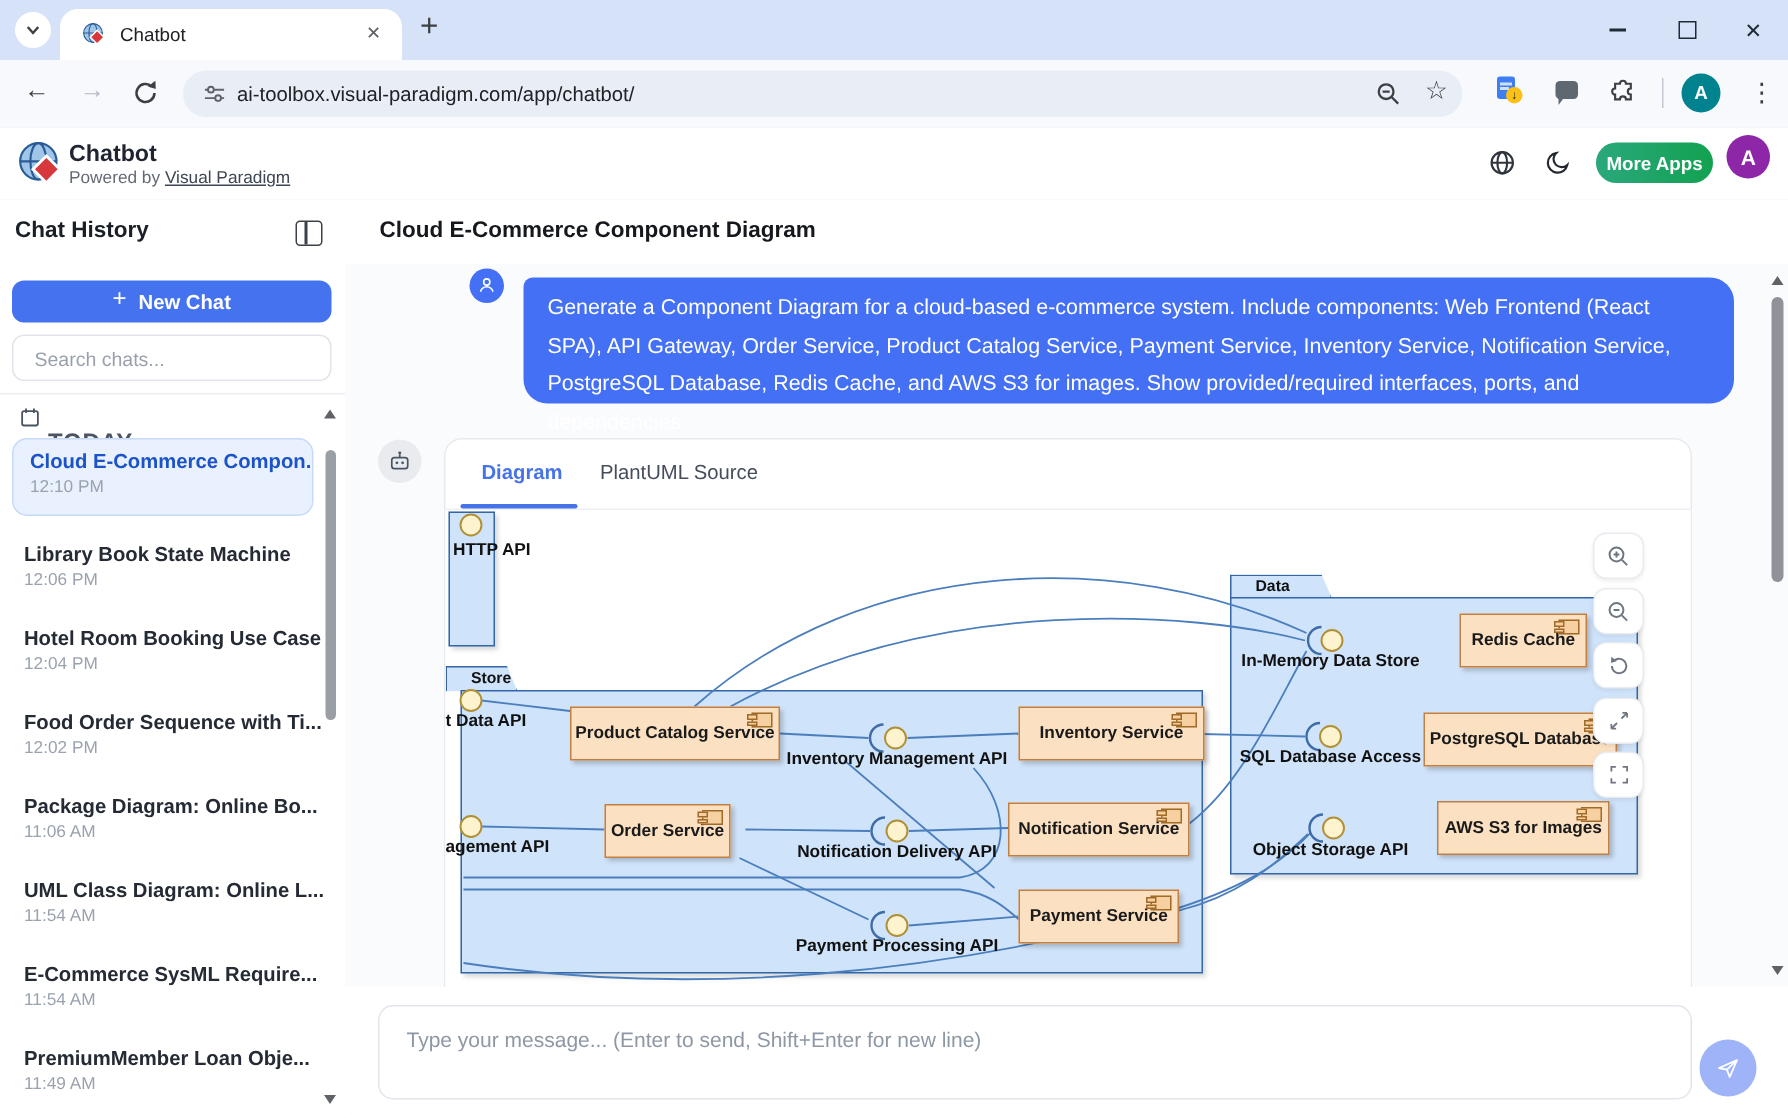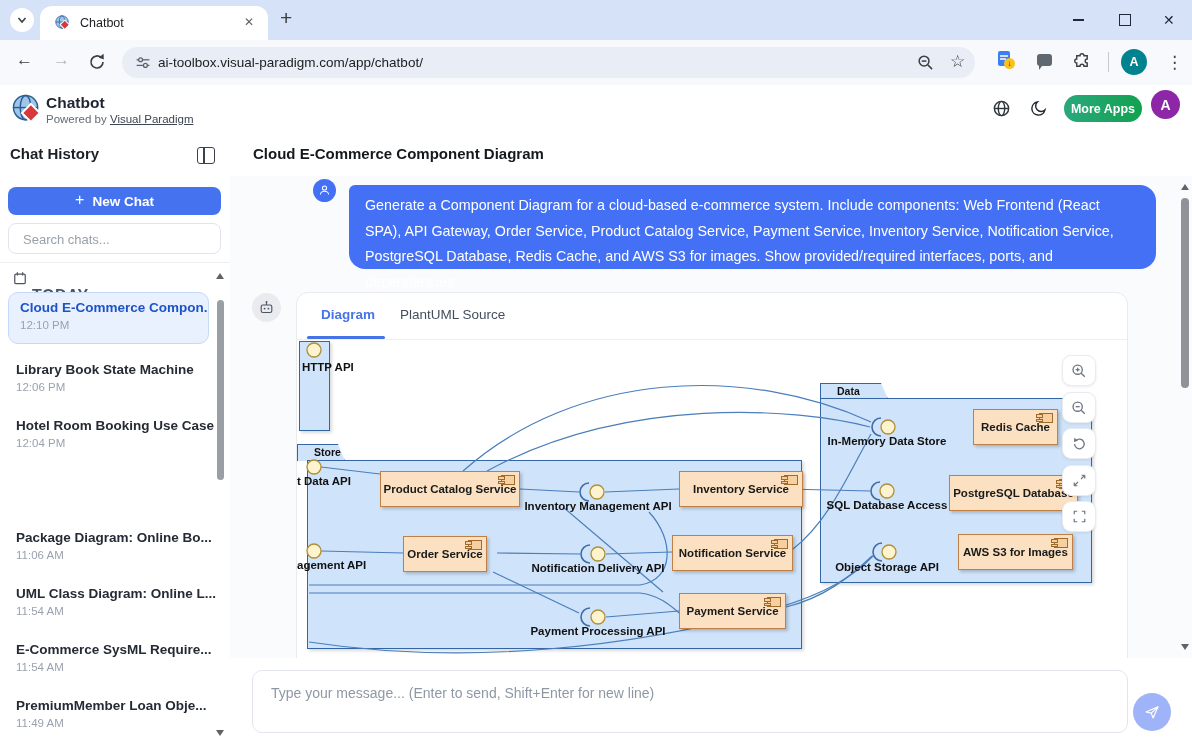--- a/index.html
+++ b/index.html
@@ -225,20 +225,24 @@
     <div class="t">Cloud E-Commerce Compon...</div>
     <div class="tm">12:10 PM</div>
   </div>
   <div class="a chatitem" style="top:229px;left:16px">
     <div class="t">Library Book State Machine</div>
     <div class="tm">12:06 PM</div>
   </div>
   <div class="a chatitem" style="top:285px;left:16px">
     <div class="t">Hotel Room Booking Use Case</div>
     <div class="tm">12:04 PM</div>
+  </div>
+  <div class="a chatitem" style="top:341px;left:16px">
+    <div class="t">Food Order Sequence with Ti...</div>
+    <div class="tm">12:02 PM</div>
   </div>
   <div class="a chatitem" style="top:397px;left:16px">
     <div class="t">Package Diagram: Online Bo...</div>
     <div class="tm">11:06 AM</div>
   </div>
   <div class="a chatitem" style="top:453px;left:16px">
     <div class="t">UML Class Diagram: Online L...</div>
     <div class="tm">11:54 AM</div>
   </div>
   <div class="a chatitem" style="top:509px;left:16px">

